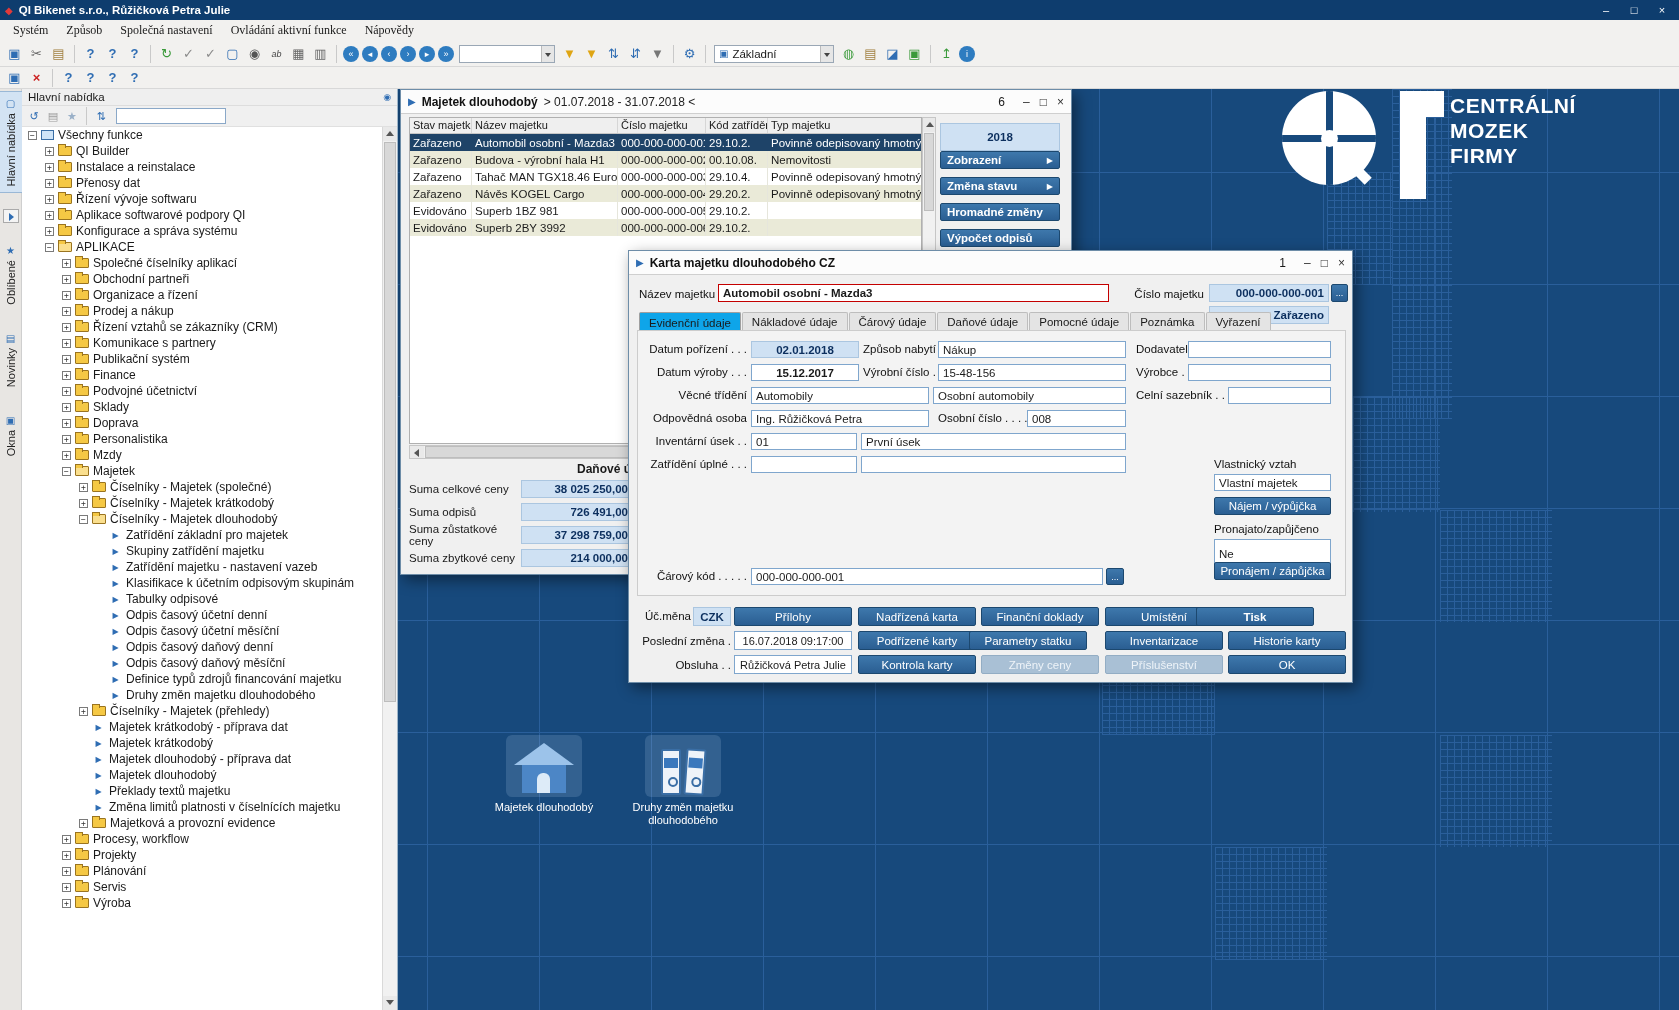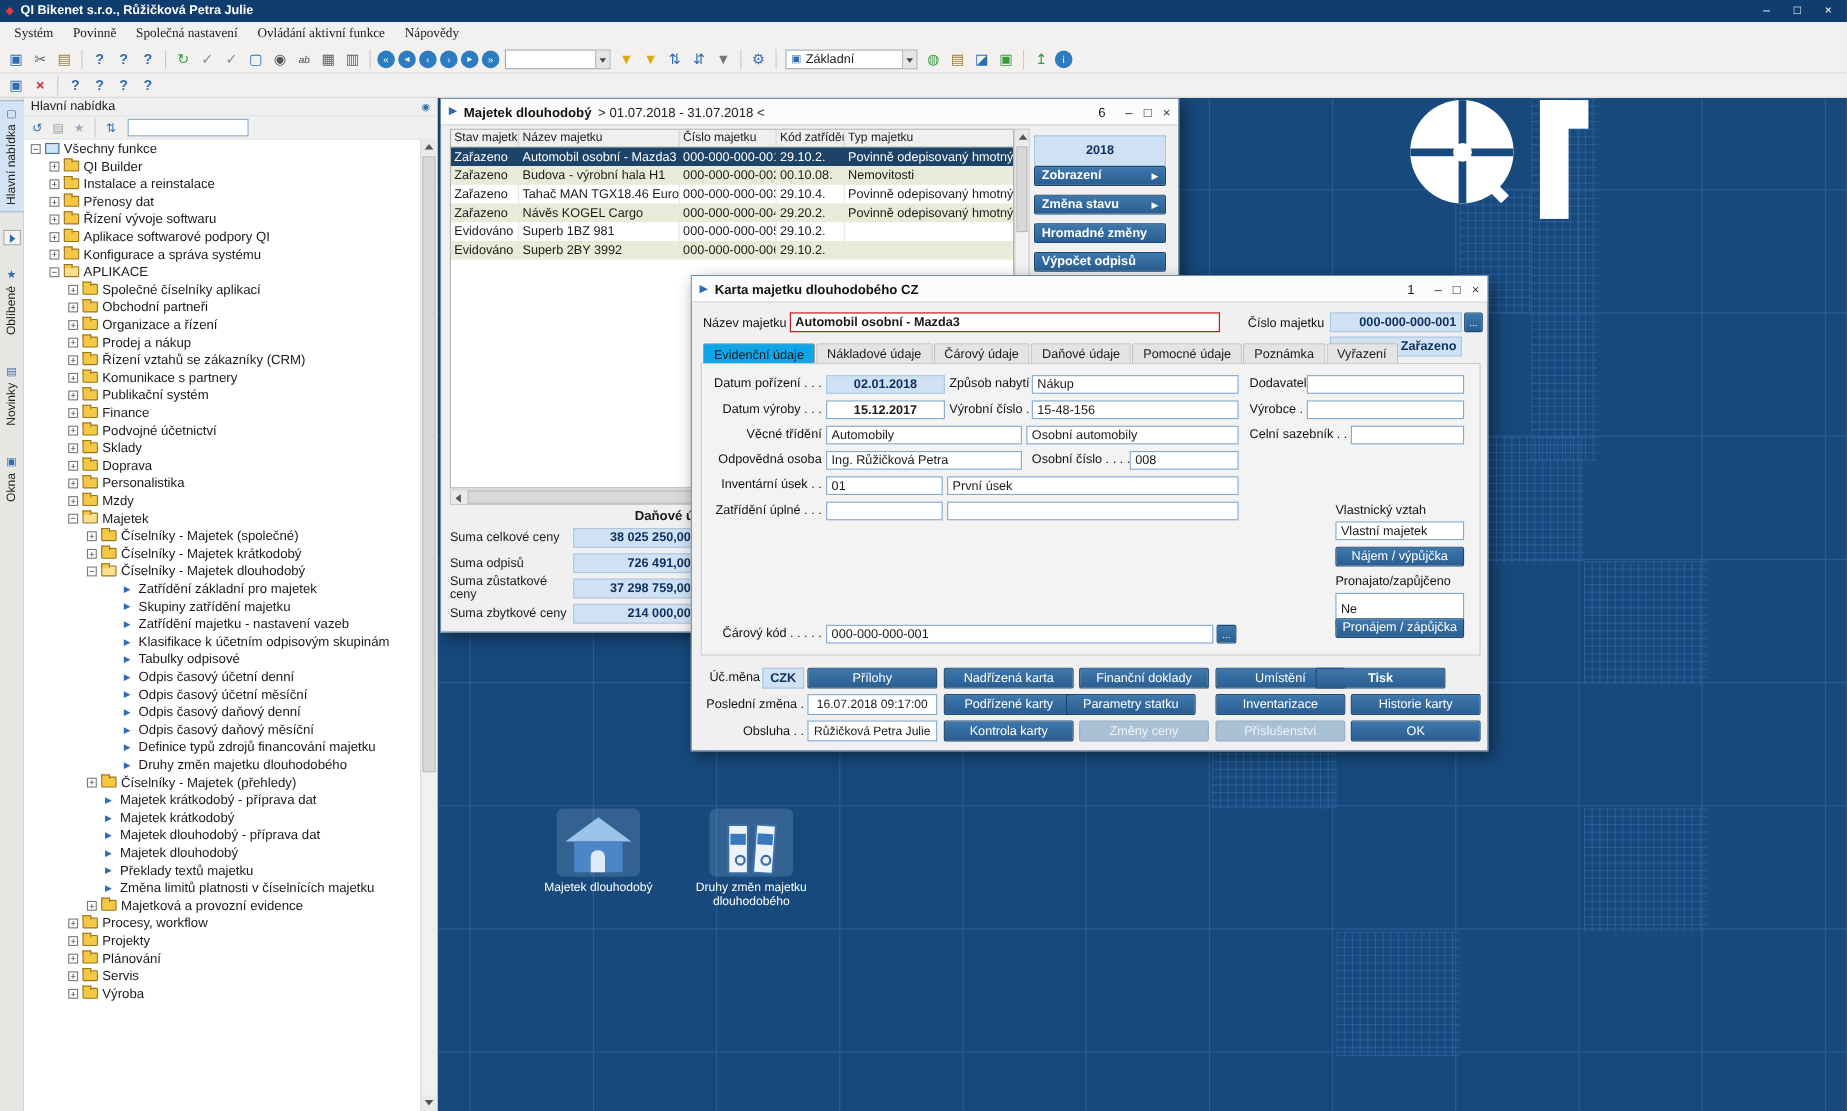--- a/index.html
+++ b/index.html
@@ -186,21 +186,21 @@
   <span class="app-icon">◆</span>
   <span>QI  Bikenet s.r.o., Růžičková Petra Julie</span>
   <div class="win-sys">
     <span class="sysbtn">–</span>
     <span class="sysbtn">□</span>
     <span class="sysbtn">×</span>
   </div>
 </div>
 <div class="menubar">
     <span class="menu-item">Systém</span>
-    <span class="menu-item">Povinně</span>
+    <span class="menu-item">Způsob</span>
     <span class="menu-item">Společná nastavení</span>
     <span class="menu-item">Ovládání aktivní funkce</span>
     <span class="menu-item">Nápovědy</span>
   </div>
 <div class="toolbar row1">
     <span class="tb-icon" style="color: rgb(47, 109, 179);">▣</span>
     <span class="tb-icon" style="color: rgb(102, 102, 102);">✂</span>
     <span class="tb-icon" style="color: rgb(160, 127, 63);">▤</span>
     <span class="tb-sep"></span>
     <span class="tb-icon bold" style="color: rgb(47, 109, 179);">?</span>
@@ -557,20 +557,25 @@
 
   <div class="logo">
     <div class="q-circle">
       <div class="q-h"></div>
         <div class="q-v"></div>
         <div class="q-dot"></div>
     </div>
     <div class="q-tail"></div>
     <div class="i-arm"></div>
     <div class="i-bar"></div>
+    <div class="logo-text">
+      <div>CENTRÁLNÍ</div>
+      <div>MOZEK</div>
+      <div>FIRMY</div>
+    </div>
   </div>
 
   <div class="desk-icon" style="left:85px;top:646px;">
     <div class="icon-halo">
       <div class="house">
         <div class="roof"></div>
           <div class="hbody">
             <div class="door"></div>
           </div>
       </div>

